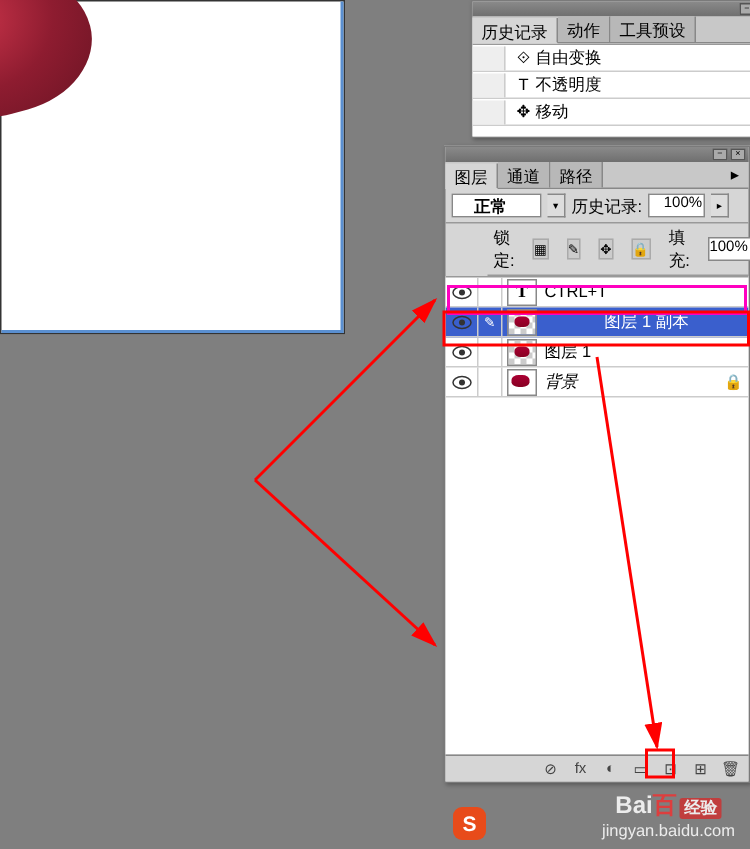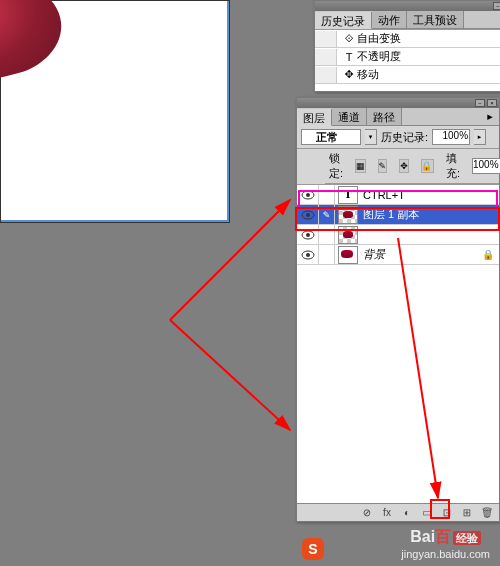--- a/index.html
+++ b/index.html
@@ -39,21 +39,21 @@
   .eye-col { width:22px; height:100%; border-right:1px solid #ccc; display:flex; align-items:center; justify-content:center; cursor:pointer;}
   .link-col { width:16px; height:100%; border-right:1px solid #ccc; display:flex; align-items:center; justify-content:center; cursor:pointer; font-size:9px;}
   .thumb-col { width:20px; height:18px; border:1px solid #888; margin:0 3px; display:flex; align-items:center; justify-content:center; font-size:9px;}
   .thumb-trans { background: repeating-conic-gradient(#ccc 0 25%, #fff 0 50%) 0 0/8px 8px; }
   .thumb-white { background:#fff; position:relative;}
   .thumb-white::after { content:""; position:absolute; width:12px; height:8px; background:linear-gradient(#a03,#802); border-radius:40%; left:2px; top:3px;}
   .layer-name { flex:1; padding-left:2px; white-space:nowrap; overflow:hidden;}
   .lock-icon-col { width:20px; display:flex; align-items:center; justify-content:center; font-size:10px;}
   
   .layer-row.selected { background:#3a5fcd; color:#fff; }
-  .layer-row.selected .layer-name { color:#fff; }
+  .layer-row.selected .layer-name { color:#fff;text-align:center; }
   
   .red-box-1 { position:absolute; border:2px solid #ff0000; pointer-events:none; left:295px; top:207px; width:205px; height:24px;}
   .red-box-1b { position:absolute; border:2px solid #ff0000; pointer-events:none; left:430px; top:499px; width:20px; height:20px;}
   .magenta-box { position:absolute; border:2px solid #ff00c0; pointer-events:none; left:298px; top:190px; width:200px; height:20px;}
   
   .layer-footer { height:18px; background:#d6d6d6; border-top:1px solid #888; display:flex; align-items:center; justify-content:flex-end; gap:4px; padding:0 4px;}
   .footer-btn { width:16px; height:14px; display:flex; align-items:center; justify-content:center; font-size:10px; cursor:pointer; color:#444;}
   
   
   .arrow-svg { position:absolute; left:0; top:0; width:500px; height:566px; pointer-events:none;}
@@ -168,20 +168,21 @@
       <div class="eye-col">
           <svg class="eye-svg" viewBox="0 0 14 10">
             <ellipse cx="7" cy="5" rx="6" ry="4" fill="none" stroke="#333"></ellipse>
             <circle cx="7" cy="5" r="2" fill="#333"></circle>
           </svg>
         </div>
       <div class="link-col"></div>
       <div class="thumb-col thumb-trans">
           <span style="width:10px;height:7px;background:linear-gradient(#a03,#802);border-radius:40%;display:block"></span>
         </div>
+      <div class="layer-name">图层 1</div>
     </div>
 
     <div class="layer-row">
       <div class="eye-col">
           <svg class="eye-svg" viewBox="0 0 14 10">
             <ellipse cx="7" cy="5" rx="6" ry="4" fill="none" stroke="#333"></ellipse>
             <circle cx="7" cy="5" r="2" fill="#333"></circle>
           </svg>
         </div>
       <div class="link-col"></div>

